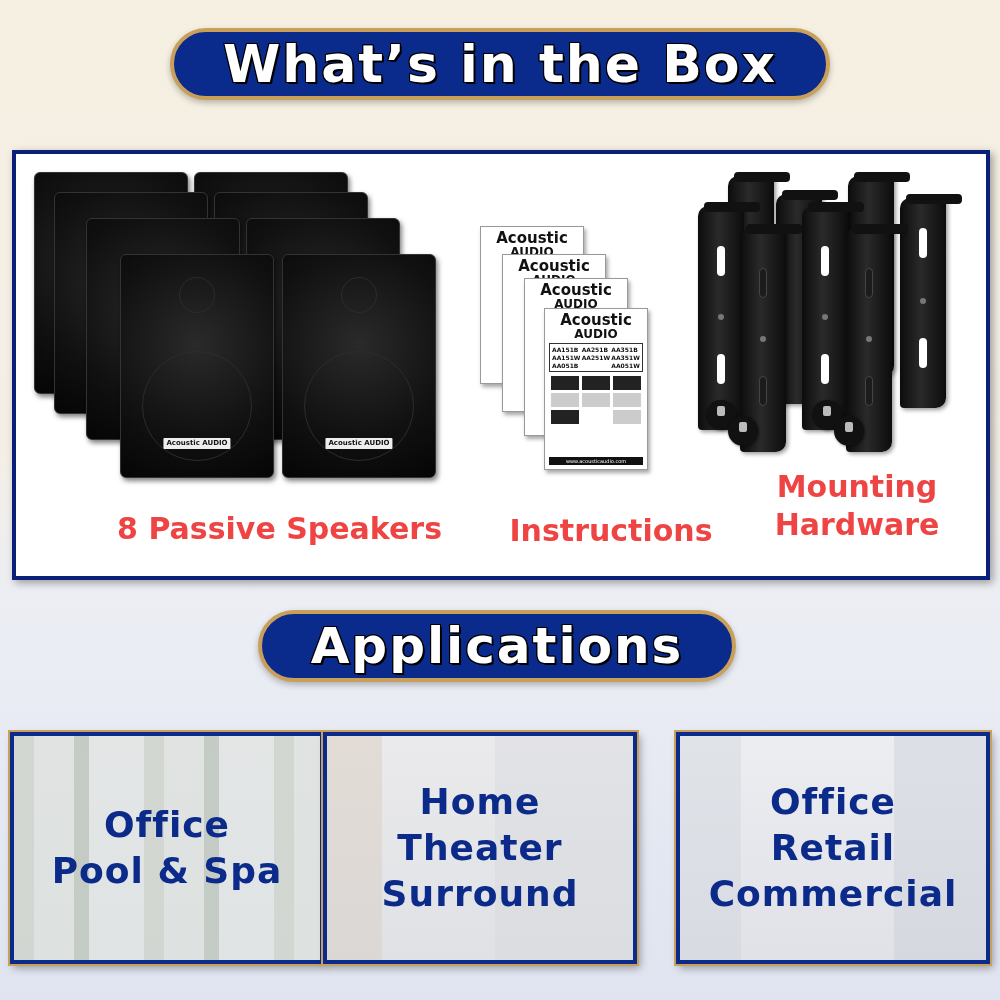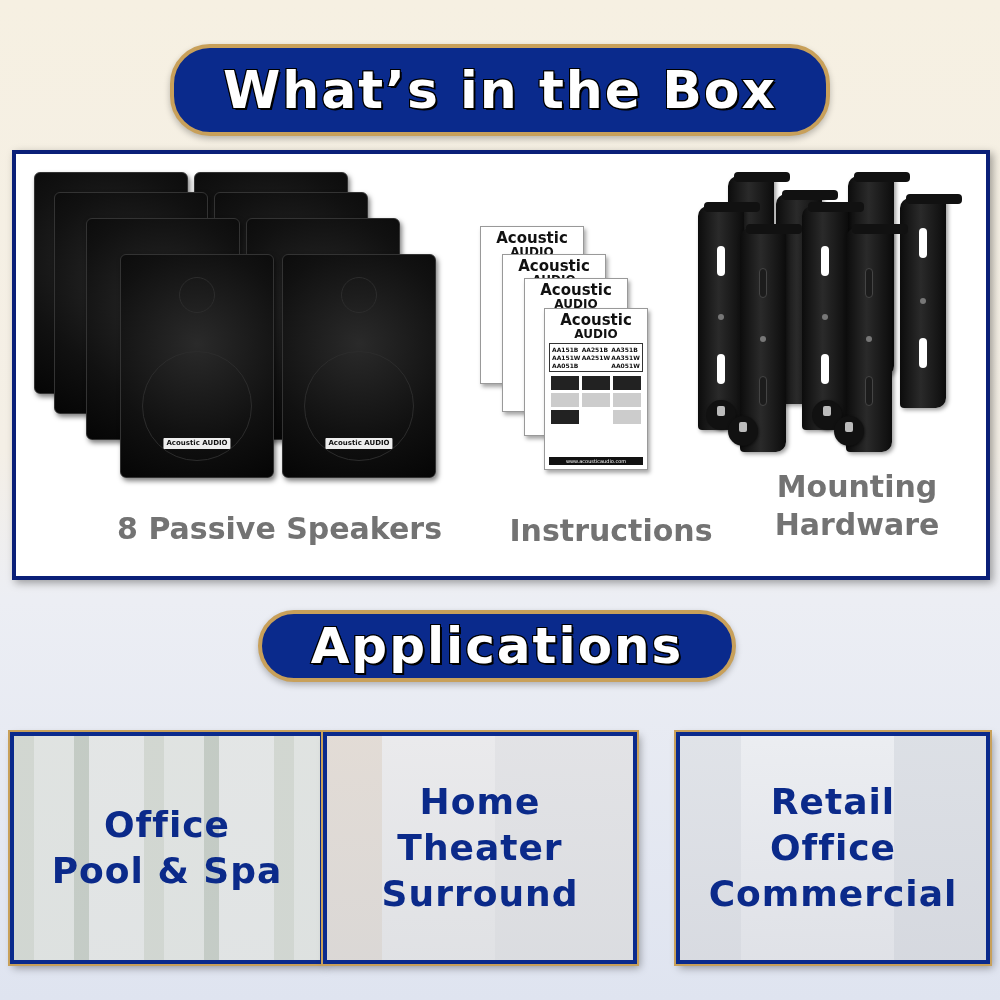--- a/index.html
+++ b/index.html
@@ -19,34 +19,34 @@
   }
   .banner span {
     color: #fff;
     font-family: "DejaVu Sans", sans-serif;
     font-weight: bold;
     letter-spacing: 2px;
     -webkit-text-stroke: 2px #000;
     paint-order: stroke fill;
     text-shadow: 2px 2px 0 #000, -1px -1px 0 #000, 1px -1px 0 #000, -1px 1px 0 #000;
   }
-  #banner-box { left: 170px; top: 44px; width: 660px; height: 92px; }
+  #banner-box { left: 170px; top: 28px; width: 660px; height: 72px; }
   #banner-box span { font-size: 52px; }
   #banner-apps { left: 258px; top: 610px; width: 478px; height: 72px; }
   #banner-apps span { font-size: 50px; }
 
   .box-panel {
     position: absolute; left: 12px; top: 150px; width: 978px; height: 430px;
     background: #fff;
     border: 4px solid #0a1f78;
     box-shadow: 3px 3px 8px rgba(0,0,0,0.35);
   }
   .caption {
     position: absolute;
-    color: #737373;
+    color: #ef4444;
     font-weight: bold;
     font-size: 30px;
     text-align: center;
     line-height: 1.25;
   }
   
   .spk {
     position: absolute;
     background: radial-gradient(circle at 50% 40%, #2a2a2a 0%, #111 60%, #050505 100%);
     border-radius: 6px;
@@ -248,17 +248,17 @@
   <div class="bg"></div>
   <div class="label">
     <div>Home</div>
     <div>Theater</div>
     <div>Surround</div>
   </div>
 </div>
 <div class="app-tile" id="tile-office">
   <div class="bg"></div>
   <div class="label">
+    <div>Office</div>
     <div>Retail</div>
-    <div>Office</div>
     <div>Commercial</div>
   </div>
 </div>
 
 </body></html>

